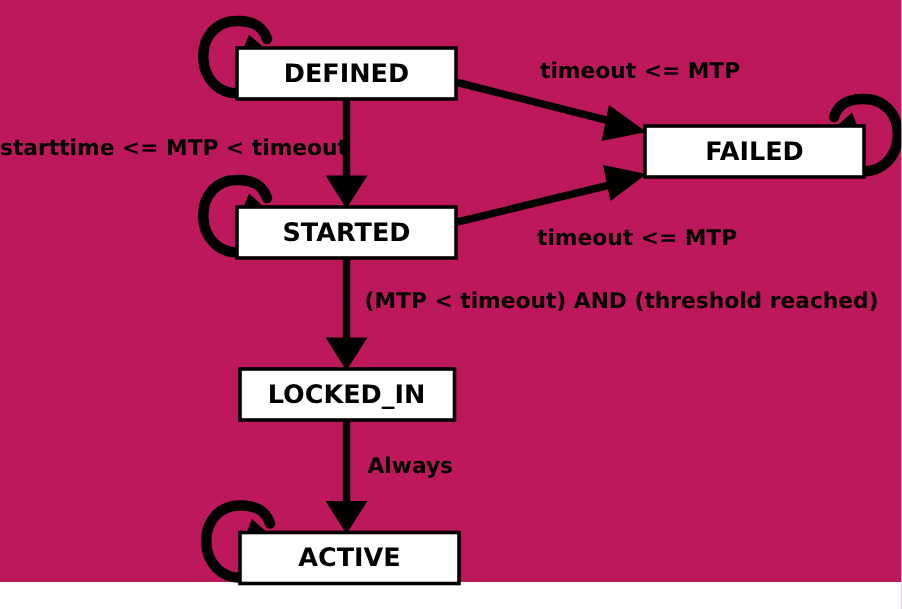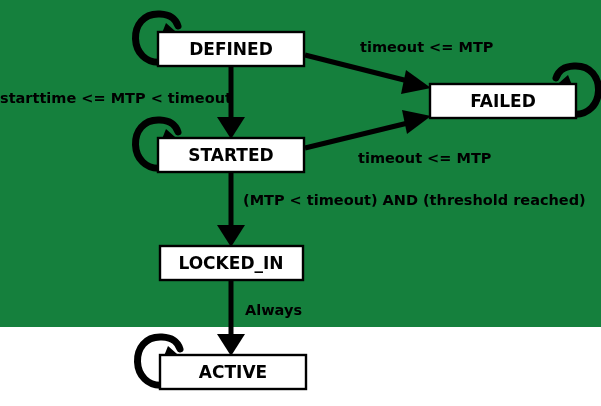--- a/index.html
+++ b/index.html
@@ -9,22 +9,22 @@
   }
   body {
     width: 601px;
     height: 406px;
     overflow: hidden;
     font-family: "DejaVu Sans", sans-serif;
   }
   #diagram-root {
     position: relative;
     width: 601px;
-    height: 327px;
-    background: #15803d;
+    height: 388px;
+    background: #be185d;
   }
   svg.canvas {
     display: block;
     width: 601px;
     height: 406px;
   }
   .state-box {
     fill: #ffffff;
     stroke: #000000;
     stroke-width: 2.4;

